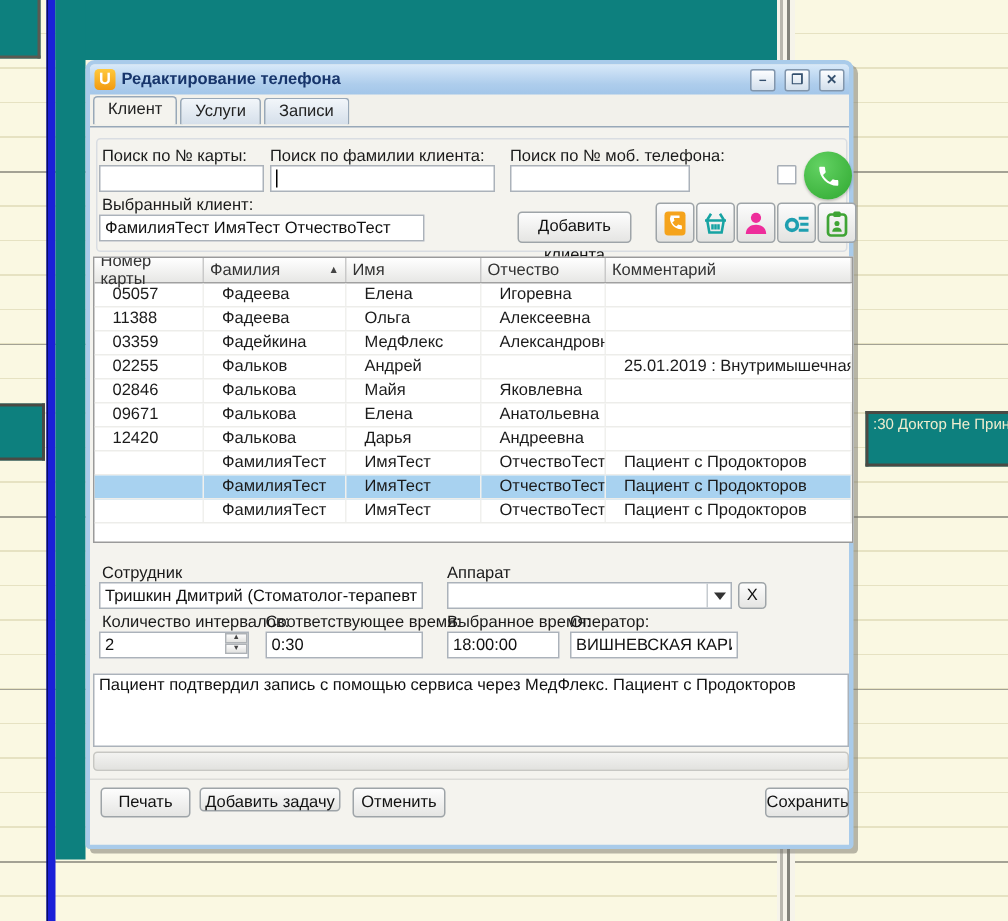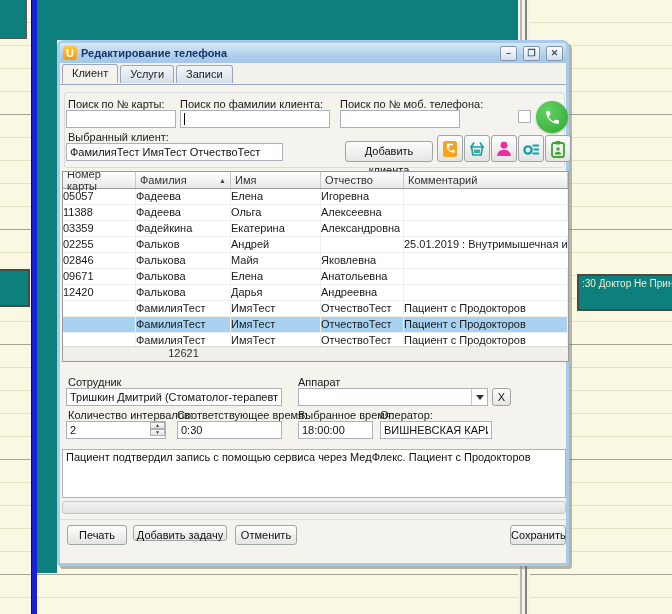--- a/index.html
+++ b/index.html
@@ -53,21 +53,21 @@
                   display:flex; align-items:center; justify-content:center; box-shadow:0 1px 2px rgba(0,0,0,.25); }
   .icon-btn { width:26px; height:27px; border:1px solid #9EA4A8; border-radius:3px;
               background:linear-gradient(#FCFCFC,#E3E3E1); display:flex; align-items:center; justify-content:center; }
   
   .table { border:1px solid #9A9A9A; background:#fff; overflow:hidden; }
   .thead { display:flex; height:17px; background:linear-gradient(#FFFFFF,#E7E7E5); border-bottom:1px solid #A0A0A0; }
   .thcell { font-size:11px; color:#333; padding:1px 4px; border-right:1px solid #C9C9C9; display:flex; align-items:center; }
   .sort { font-size:7px; margin-left:auto; color:#444; }
   .trow { display:flex; height:16px; border-bottom:1px solid #EDEDEA; }
   .trow.sel { background:var(--sel); }
-  .tcell { font-size:11px; color:#1B1B1B; padding:0 0; line-height:15px; border-right:1px solid #F0F0ED;
+  .tcell { font-size:11px; color:#1B1B1B; padding:0 12px; line-height:15px; border-right:1px solid #F0F0ED;
            white-space:nowrap; overflow:hidden; }
   .c0{width:73px;} .c1{width:95px;} .c2{width:90px;} .c3{width:83px;} .c4{flex:1;}
   .tfoot { position:absolute; left:0; right:0; bottom:0; height:15px; background:#EFEFEC; border-top:1px solid #D8D8D4; }
   .tfoot .count { position:absolute; left:73px; width:95px; text-align:center; font-size:11px; color:#333; }
   
   .combo { background:#fff; border:1px solid #ABB2BA; }
   .combo .arrow-zone { position:absolute; right:0; top:0; bottom:0; width:16px; border-left:1px solid #C6CBD0;
                        display:flex; align-items:center; justify-content:center; }
   .tri-down { width:0; height:0; border-left:4px solid transparent; border-right:4px solid transparent; border-top:5px solid #333; }
   .spin { position:absolute; right:1px; top:1px; width:15px; height:14px; }
@@ -117,21 +117,21 @@
     <div class="phone-circle" style="left:476px;top:16px;">
       <span>
         <svg width="17" height="17" viewBox="0 0 24 24">
             <path fill="#fff" d="M6.6 10.8c1.5 2.8 3.8 5.1 6.6 6.6l2.2-2.2c.3-.3.7-.4 1-.2 1.1.4 2.3.6 3.6.6.6 0 1 .4 1 1V20c0 .6-.4 1-1 1C10.8 21 3 13.2 3 4c0-.6.4-1 1-1h3.5c.6 0 1 .4 1 1 0 1.2.2 2.4.6 3.6.1.3 0 .7-.2 1l-2.3 2.2z"></path>
           </svg>
       </span>
     </div>
 
     <div class="lbl" style="left:8px;top:46px;">Выбранный клиент:</div>
     <input class="tb" style="position: absolute; left: 6px; top: 58px; width: 217px;" value="ФамилияТест ИмяТест ОтчествоТест">
-    <div class="btn" style="left:285px;top:56px;width:88px;height:21px;line-height:19px;">Добавить клиента</div>
+    <div class="btn" style="left:285px;top:56px;width:76px;height:21px;line-height:19px;">Добавить клиента</div>
 
     <div class="icon-btn" style="left:377px;top:50px;">
       <span>
         <svg width="18" height="18" viewBox="0 0 18 18">
             <rect x="2" y="1" width="14" height="16" rx="2.5" fill="#F5A31C"></rect>
             <path fill="none" stroke="#fff" stroke-width="1.6" d="M6 4.5h6"></path>
             <path fill="#fff" d="M7.2 8.1c.6 1.2 1.6 2.2 2.8 2.8l1-1c.15-.15.35-.2.5-.1.5.2 1 .3 1.6.3.3 0 .5.2.5.5v1.7c0 .3-.2.5-.5.5-4.1 0-7.5-3.4-7.5-7.5 0-.3.2-.5.5-.5h1.7c.3 0 .5.2.5.5 0 .55.1 1.1.3 1.6.05.15 0 .35-.1.5l-1.3 .7z"></path>
           </svg>
       </span>
     </div>
@@ -188,21 +188,21 @@
           <div class="trow">
             <div class="tcell c0">11388</div>
             <div class="tcell c1">Фадеева</div>
             <div class="tcell c2">Ольга</div>
             <div class="tcell c3">Алексеевна</div>
             <div class="tcell c4"></div>
           </div>
           <div class="trow">
             <div class="tcell c0">03359</div>
             <div class="tcell c1">Фадейкина</div>
-            <div class="tcell c2">Екатерина</div>
+            <div class="tcell c2">МедФлекс</div>
             <div class="tcell c3">Александровна</div>
           </div>
           <div class="trow">
             <div class="tcell c0">02255</div>
             <div class="tcell c1">Фальков</div>
             <div class="tcell c2">Андрей</div>
             <div class="tcell c3"></div>
             <div class="tcell c4">25.01.2019 : Внутримышечная ин</div>
           </div>
           <div class="trow">
@@ -240,23 +240,20 @@
             <div class="tcell c4">Пациент с Продокторов</div>
           </div>
           <div class="trow">
             <div class="tcell c0"></div>
             <div class="tcell c1">ФамилияТест</div>
             <div class="tcell c2">ИмяТест</div>
             <div class="tcell c3">ОтчествоТест</div>
             <div class="tcell c4">Пациент с Продокторов</div>
           </div>
         </div>
-      <div class="tfoot">
-        <div class="count">12621</div>
-      </div>
     </div>
 
     <div class="lbl" style="left:8px;top:291px;">Сотрудник</div>
     <div class="lbl" style="left:238px;top:291px;">Аппарат</div>
     <input class="tb" style="position: absolute; left: 6px; top: 303px; width: 216px;" value="Тришкин Дмитрий (Стоматолог-терапевт)">
     <div class="combo" style="left:238px;top:303px;width:190px;height:18px;">
       <span class="lbl" style="position:absolute;left:3px;top:2px;"></span>
       <div class="arrow-zone">
           <div class="tri-down"></div>
         </div>

